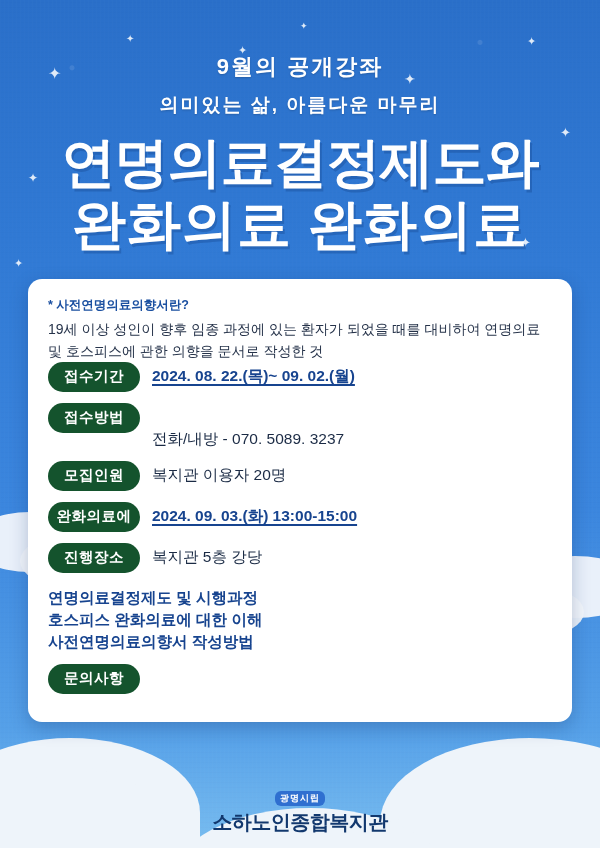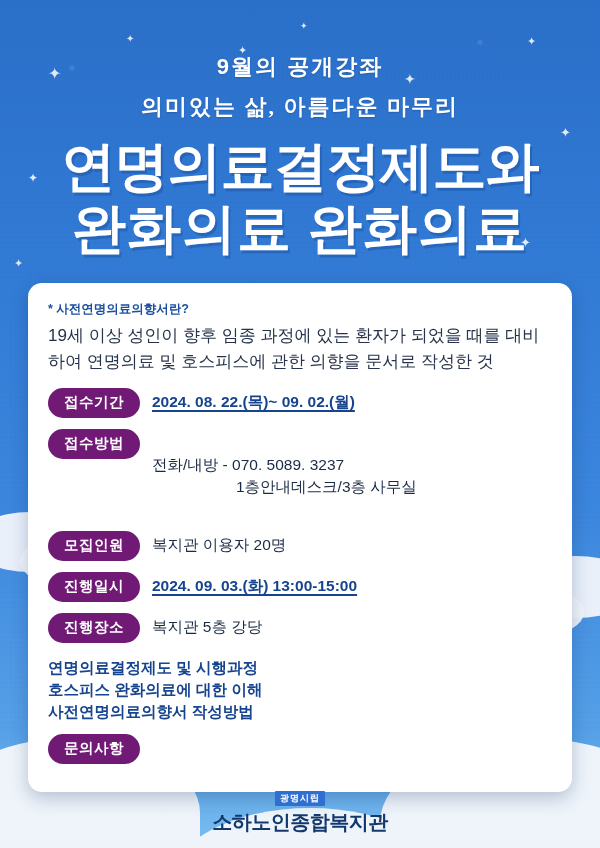--- a/index.html
+++ b/index.html
@@ -68,21 +68,21 @@
     text-align: center;
     z-index: 3;
   }
   .eyebrow1, .eyebrow2 {
     color: #fff;
     font-weight: bold;
     letter-spacing: 2px;
     text-shadow: 0 1px 2px rgba(0,0,0,.18);
   }
   .eyebrow1 { font-size: 22px; margin-bottom: 10px; }
-  .eyebrow2 { font-size: 22px; margin-bottom: 14px; font-family: Liberation Serif, serif; }
+  .eyebrow2 { font-size: 19px; margin-bottom: 14px; }
 
   .title {
     color: #ffffff;
     font-weight: bold;
     font-size: 54px;
     line-height: 1.14;
     letter-spacing: -1px;
     text-shadow: 2px 3px 0 rgba(20,70,140,.35);
     padding: 0 16px;
   }
@@ -99,34 +99,33 @@
   }
 
   .note-title {
     color: #1a4fa0;
     font-size: 12.5px;
     font-weight: bold;
     margin-bottom: 5px;
   }
   .note-body {
     color: #26334a;
-    font-size: 17px;
+    font-size: 14px;
     line-height: 1.55;
-    margin-bottom: 12px;
   }
 
   .row {
     display: flex;
     align-items: flex-start;
     margin-bottom: 11px;
   }
   .pill {
     flex: 0 0 auto;
     width: 92px;
-    background: #701a75;
+    background: #14532d;
     color: #fff;
     font-size: 14.5px;
     font-weight: bold;
     text-align: center;
     border-radius: 999px;
     padding: 5px 0 6px 0;
     margin-right: 12px;
     letter-spacing: .5px;
   }
   .val {
@@ -153,21 +152,21 @@
     bottom: 12px;
     text-align: center;
     z-index: 6;
   }
   .footer-city {
     display: inline-block;
     background: #2f6fd0;
     color: #fff;
     font-size: 9px;
     font-weight: bold;
-    border-radius: 1px;
+    border-radius: 6px;
     padding: 1px 5px;
     margin-bottom: 3px;
     letter-spacing: 1px;
   }
   .footer-name {
     color: #12386e;
     font-size: 20px;
     font-weight: bold;
     letter-spacing: -0.5px;
   }
@@ -216,31 +215,30 @@
 
     <div class="row">
       <div class="pill">접수기간</div>
       <div class="val u blue">2024. 08. 22.(목)~ 09. 02.(월)</div>
     </div>
 
     <div class="row">
       <div class="pill">접수방법</div>
       <div class="val">
         <span>전화/내방 - 070. 5089. 3237</span>
-        <span class="sub">1층안내데스크/3층 사무실</span>
       </div>
     </div>
 
     <div class="row">
       <div class="pill">모집인원</div>
       <div class="val">복지관 이용자 20명</div>
     </div>
 
     <div class="row">
-      <div class="pill">진행일시</div>
+      <div class="pill">완화의료에</div>
       <div class="val u blue">2024. 09. 03.(화) 13:00-15:00</div>
     </div>
 
     <div class="row">
       <div class="pill">진행장소</div>
       <div class="val">복지관 5층 강당</div>
     </div>
 
     <div class="row">
       <div class="val blue">연명의료결정제도 및 시행과정

